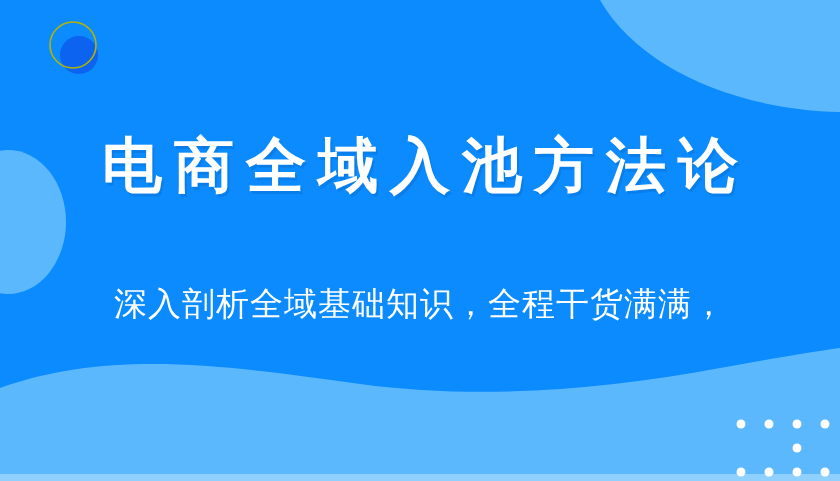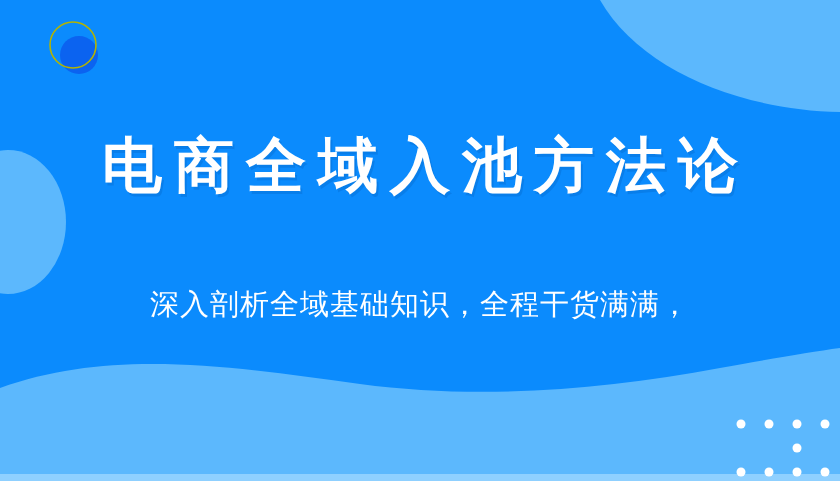--- a/index.html
+++ b/index.html
@@ -76,21 +76,21 @@
     font-family: "DejaVu Sans", "Liberation Sans", sans-serif;
   }
 
   .subtitle {
     position: absolute;
     left: 0;
     right: 0;
     top: 280px;
     text-align: center;
     color: #ffffff;
-    font-size: 29px;
+    font-size: 33px;
     line-height: 48px;
     font-weight: normal;
     letter-spacing: 1px;
     white-space: nowrap;
     font-family: "DejaVu Sans", "Liberation Sans", sans-serif;
   }
   .subtitle .sub-line {
     display: block;
   }
 </style>

